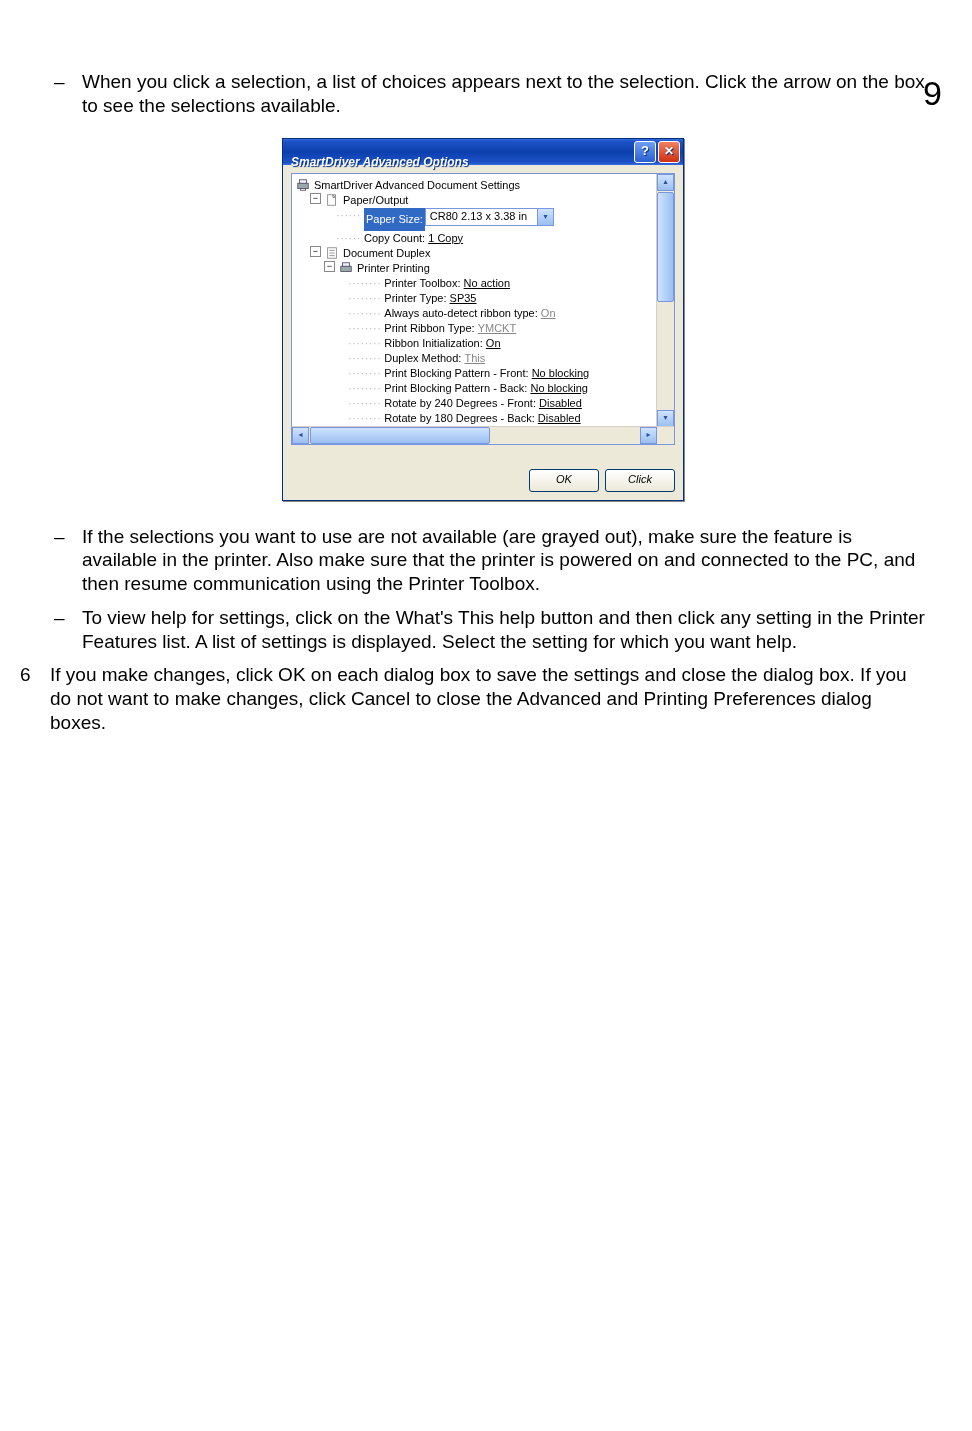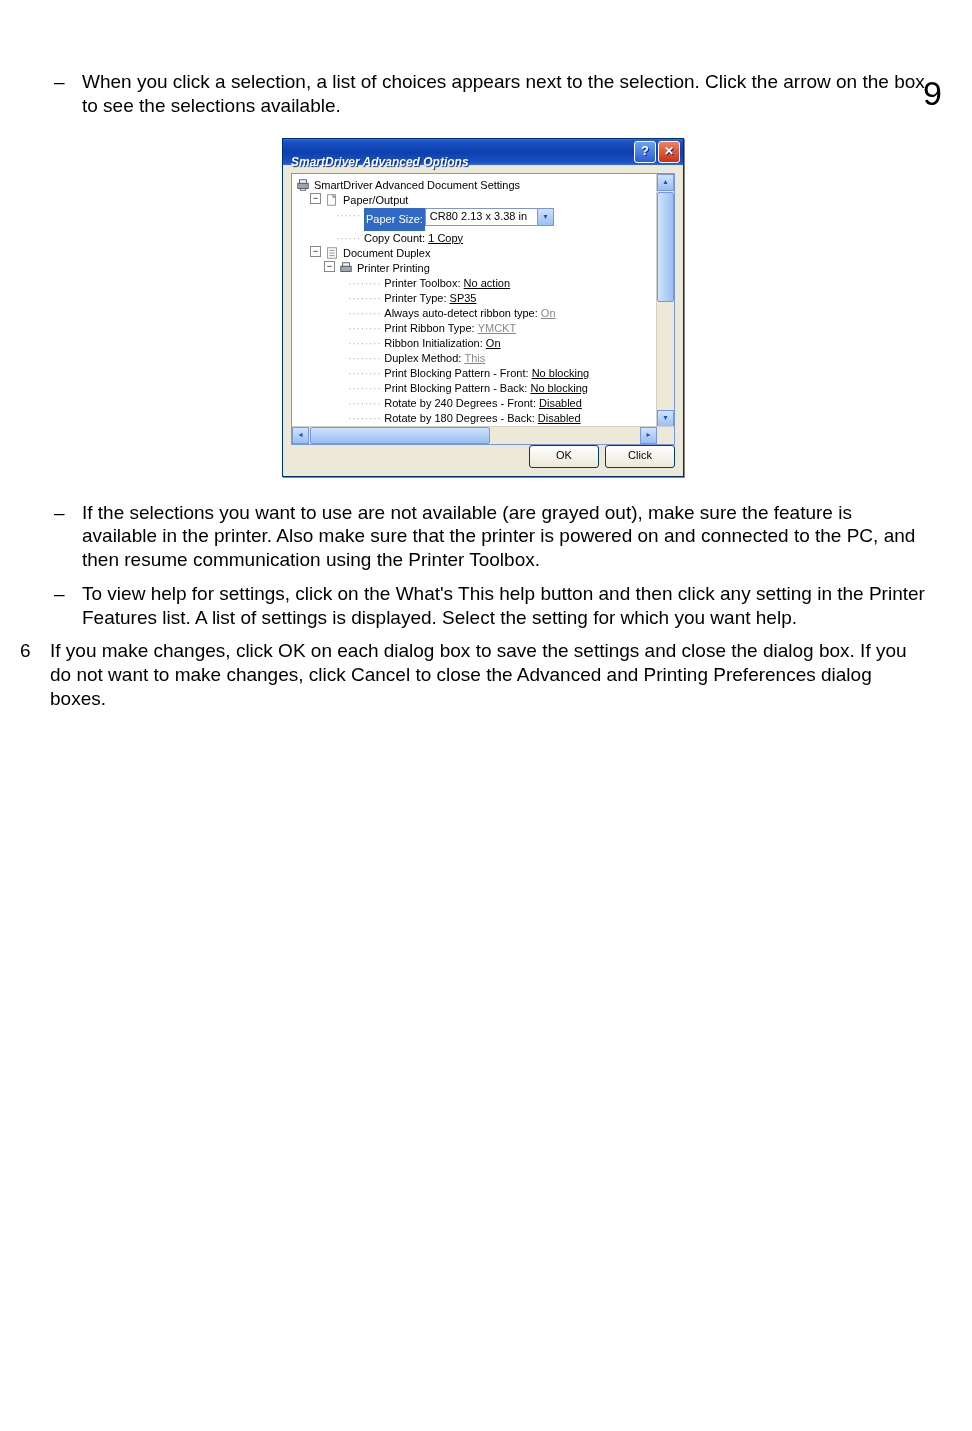--- a/index.html
+++ b/index.html
@@ -197,21 +197,22 @@
     background: linear-gradient(#cfe3ff,#9abff0);
     border:1px solid #7a96df;box-sizing:border-box;border-radius:2px;
   }
   .hscroll .corner {
     position:absolute;right:0;top:0;width:17px;height:17px;background:#ece9d8;
   }
   .xp-buttons {
     display: flex;
     justify-content: flex-end;
     gap: 6px;
-    margin-top: 0;
+    margin-top: 24px;
+    font-style: italic;
   }
   .xp-button {
     min-width: 68px;
     height: 21px;
     border: 1px solid #003c74;
     background: linear-gradient(#fff,#ece9d8);
     border-radius: 3px;
     font-size: 11px;
     display: flex; align-items: center; justify-content: center;
     font-family: Tahoma, Arial, sans-serif;

